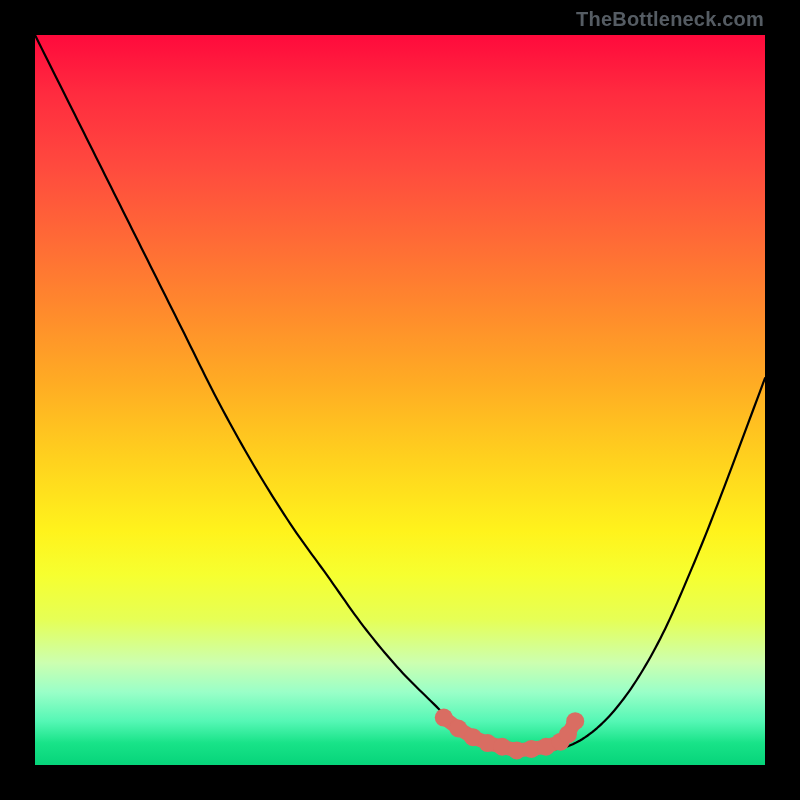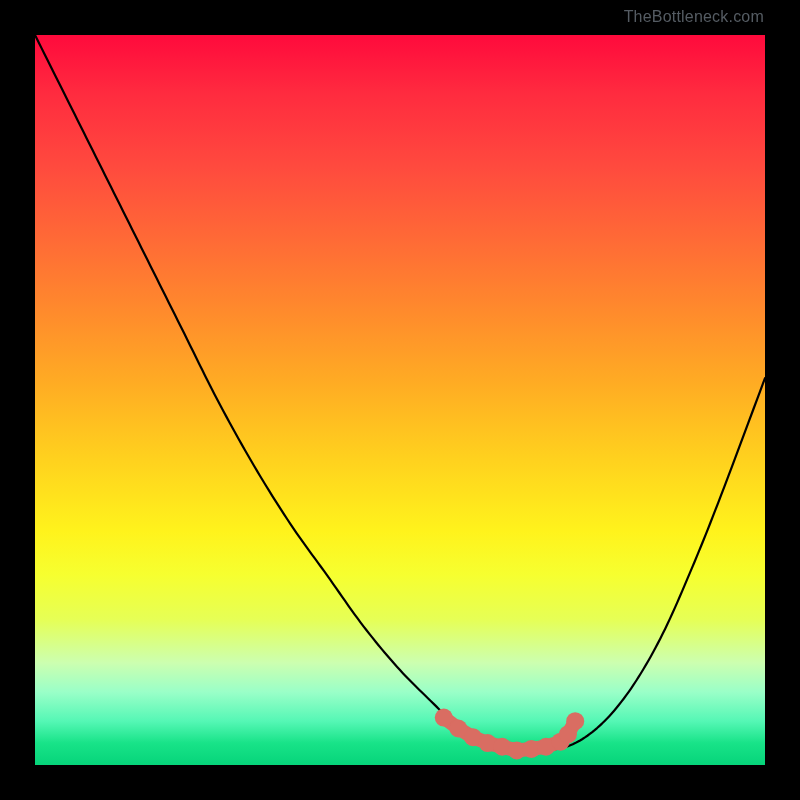--- a/index.html
+++ b/index.html
@@ -41,22 +41,22 @@
       #55f7b5 94%,
       #18e388 97%,
       #06d47a 100%
     );
   }
   .attribution {
     position: absolute;
     top: 8px;
     right: 36px;
     color: #555c63;
-    font-size: 16px;
-    font-weight: 400;
+    font-size: 20px;
+    font-weight: 700;
     letter-spacing: 0.2px;
     user-select: none;
   }
   svg.overlay {
     position: absolute;
     left: 0;
     top: 0;
     width: 730px;
     height: 730px;
     overflow: visible;

